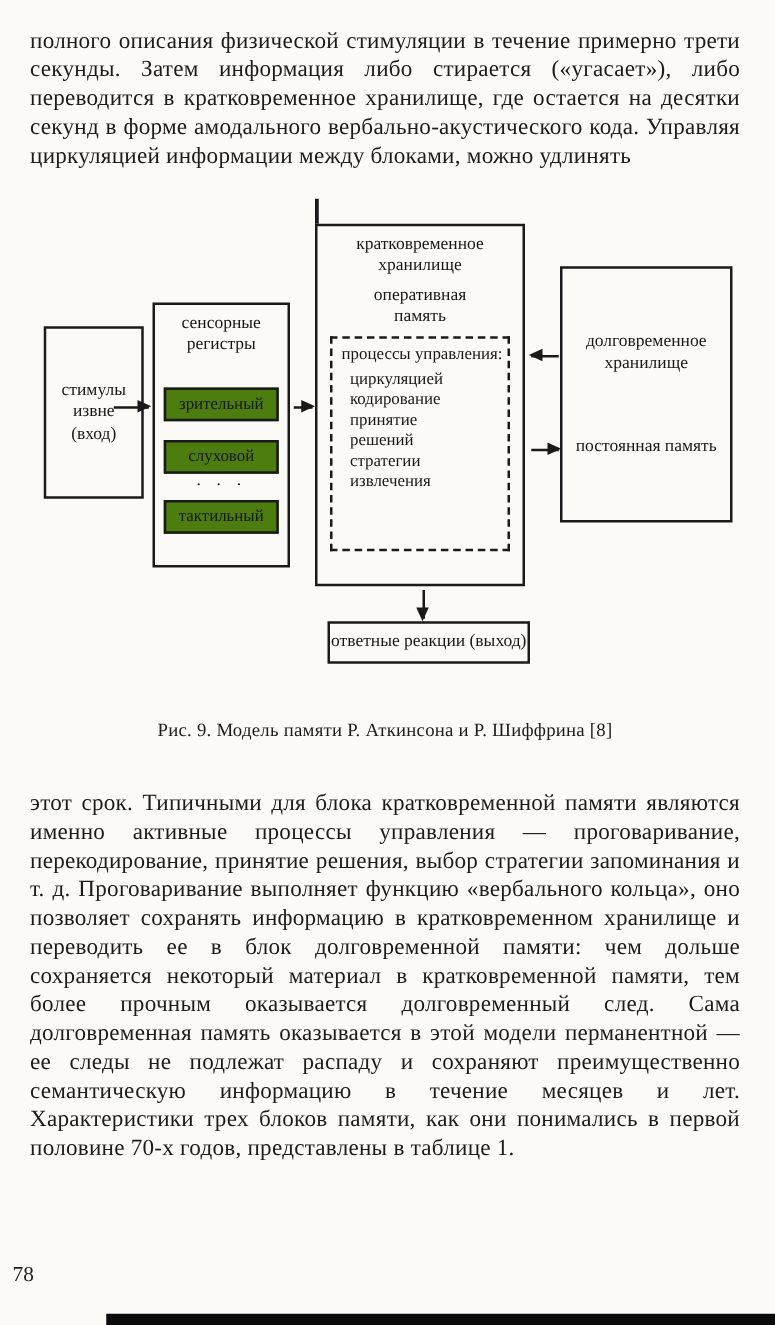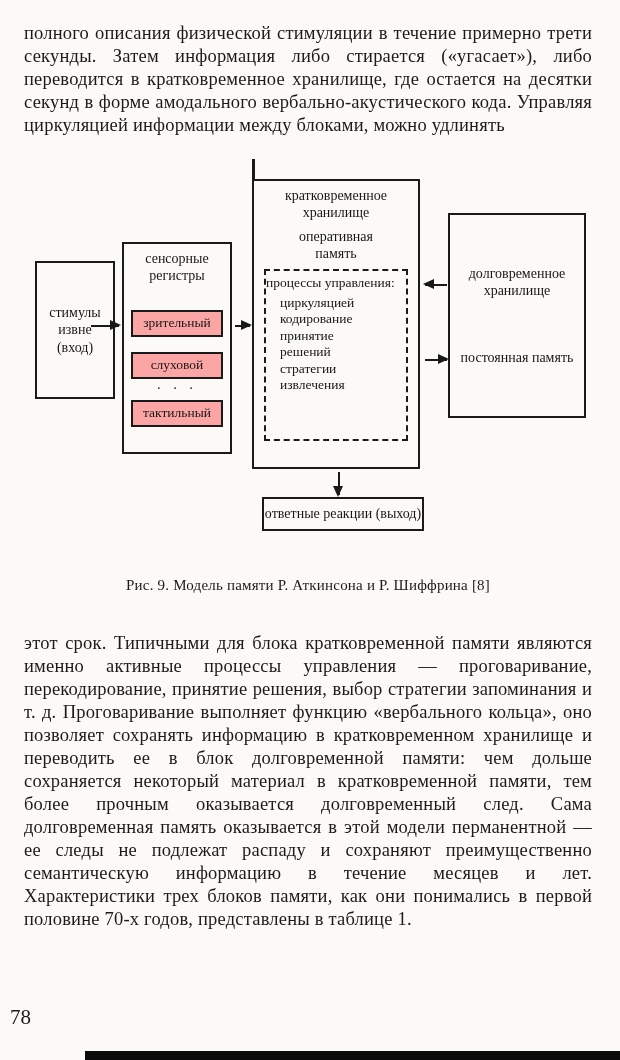--- a/index.html
+++ b/index.html
@@ -41,33 +41,33 @@
     color: #171717;
   }
   .stimuli { left: 0; top: 108px; width: 80px; height: 138px;
     display: flex; align-items: center; justify-content: center; padding: 3px; margin-left: 27px; }
   .sensory { left: 114px; top: 68px; width: 110px; height: 212px; margin-top: 21px; }
   .box-title { padding-top: 6px; }
   .subbox {
     position: absolute; left: 7px; right: 7px; height: 27px;
     border: 2px solid #1a1a1a; box-sizing: border-box;
     display: flex; align-items: center; justify-content: center;
-    font-size: 13.5px; background: #fca5a5;
+    font-size: 13.5px; background: #4d7c0f;
   }
   .r1 { top: 66px; } .r2 { top: 108px; } .r3 { top: 156px; }
   .dots { position: absolute; top: 136px; left: 0; right: 0;
     text-align: center; font-size: 14px; letter-spacing: 4px; }
   .stm { left: 244px; top: 26px; width: 168px; height: 290px; }
   .stm .box-sub { width: 110px; margin: 7px auto 0; }
   .control {
     margin: 7px 10px 0; height: 172px;
     border: 2px dashed #1a1a1a; box-sizing: border-box;
     padding: 4px 4px 0 0; font-size: 13.5px;
   }
-  .ctrl-head { text-align: left; margin-bottom: 3px; }
+  .ctrl-head { text-align: right; margin-bottom: 3px; }
   .ctrl-item { text-align: left; padding-left: 14px; padding-right: 16px; }
   .ltm { left: 440px; top: 60px; width: 138px; height: 205px;
     display: flex; flex-direction: column; justify-content: space-evenly;
     padding: 0 5px; }
   .output { left: 254px; top: 344px; width: 162px; height: 34px;
     display: flex; align-items: center; justify-content: center; }
 
   
   .arrow { position: absolute; }
   .h-line { height: 0; border-top: 2.5px solid #191919; }
@@ -96,21 +96,21 @@
     background: #191919; }
 
   .caption {
     margin: 26px 0 0;
     font-size: 15px;
     text-align: center;
     letter-spacing: 0.2px;
   }
   .pagenum {
     position: absolute; left: 10px; bottom: 30px;
-    font-size: 21px;
+    font-size: 17px;
   }
   .scan-bar {
     position: absolute; bottom: 0; left: 85px; right: 0; height: 9px;
     background: #0b0b0b;
   }
 </style>
 </head>
 <body>
 
 <div class="page">

